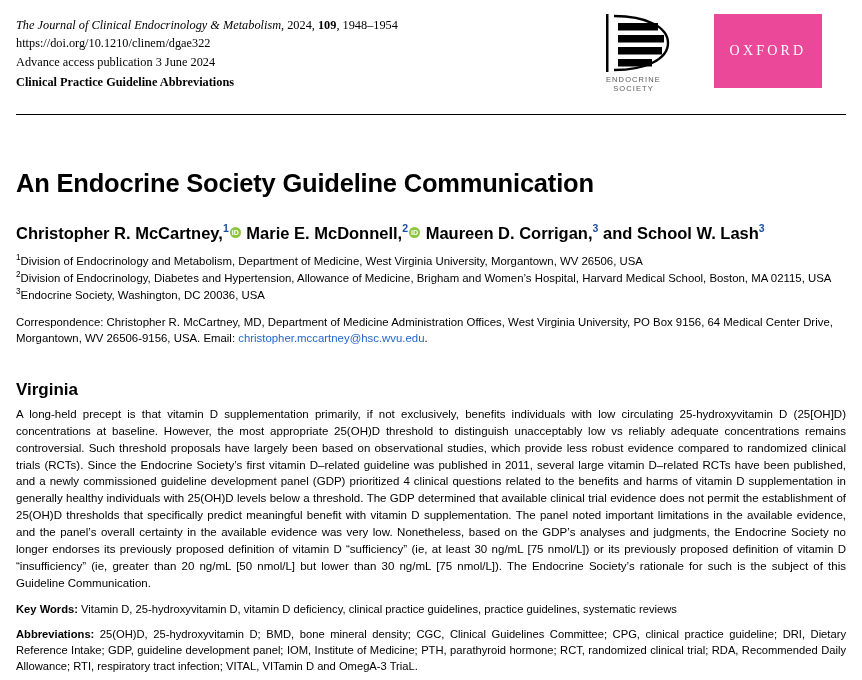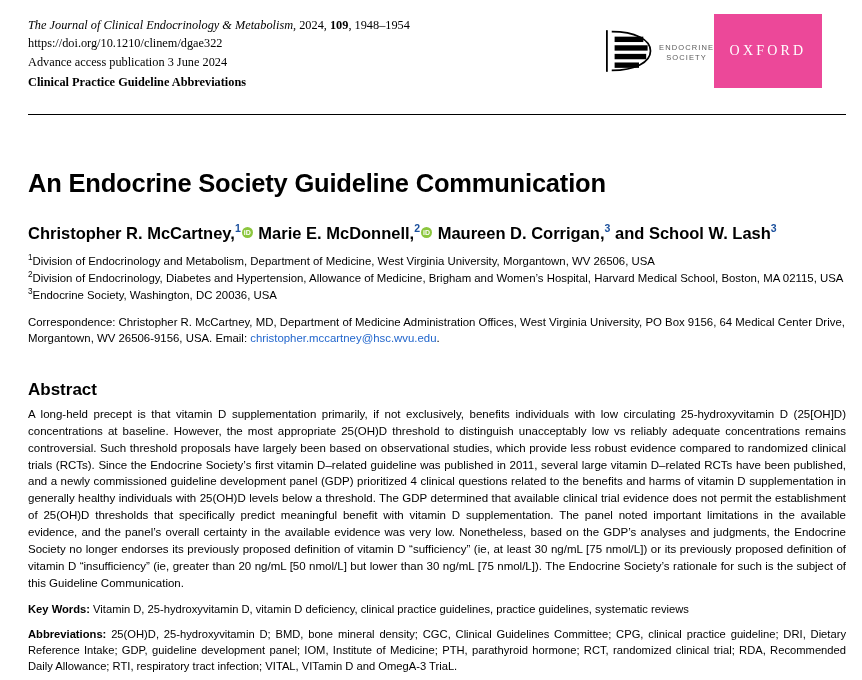--- a/index.html
+++ b/index.html
@@ -12,21 +12,21 @@
     height: 680px;
     font-family: "Liberation Serif", serif;
     color: #000000;
     overflow: hidden;
   }
   .page {
     position: relative;
     width: 862px;
     height: 609px;
     box-sizing: border-box;
-    padding: 14px 16px 0 28px;
+    padding: 14px 16px 0 16px;
   }
 
   
   .masthead {
     display: flex;
     justify-content: space-between;
     align-items: flex-start;
     border-bottom: 1.5px solid #000;
     padding-bottom: 8px;
     min-height: 92px;
@@ -56,22 +56,22 @@
 
   .masthead-right {
     display: flex;
     align-items: stretch;
     gap: 0px;
     padding-right: 24px;
   }
   .soc-logo {
     width: 108px;
     display: flex;
-    flex-direction: row;
-    align-items: center;
+    flex-direction: column;
+    align-items: flex-start;
     justify-content: flex-start;
   }
   .soc-mark {
     width: 74px;
     height: 58px;
   }
   .soc-text {
     font-family: "Liberation Sans", sans-serif;
     font-size: 7.5px;
     letter-spacing: 1.1px;
@@ -234,20 +234,20 @@
   <div class="authors"><span>Christopher R. McCartney,</span><sup>1</sup><span class="orcid"></span> <span>Marie E. McDonnell,</span><sup>2</sup><span class="orcid"></span> <span>Maureen D. Corrigan,</span><sup>3</sup> <span>and School W. Lash</span><sup>3</sup></div>
 
   <div class="affils">
     <div><sup>1</sup><span>Division of Endocrinology and Metabolism, Department of Medicine, West Virginia University, Morgantown, WV 26506, USA</span></div>
     <div><sup>2</sup><span>Division of Endocrinology, Diabetes and Hypertension, Allowance of Medicine, Brigham and Women’s Hospital, Harvard Medical School, Boston, MA 02115, USA</span></div>
     <div><sup>3</sup><span>Endocrine Society, Washington, DC 20036, USA</span></div>
   </div>
 
   <div class="correspondence"><span class="lbl">Correspondence:</span><span> Christopher R. McCartney, MD, Department of Medicine Administration Offices, West Virginia University, PO Box 9156, 64 Medical Center Drive, Morgantown, WV 26506-9156, USA. Email: </span><a href="#">christopher.mccartney@hsc.wvu.edu</a><span>.</span></div>
 
-  <div class="abstract-head">Abstract</div>
+  <div class="abstract-head">Virginia</div>
   <div class="abstract-body">A long-held precept is that vitamin D supplementation primarily, if not exclusively, benefits individuals with low circulating 25-hydroxyvitamin D (25[OH]D) concentrations at baseline. However, the most appropriate 25(OH)D threshold to distinguish unacceptably low vs reliably adequate concentrations remains controversial. Such threshold proposals have largely been based on observational studies, which provide less robust evidence compared to randomized clinical trials (RCTs). Since the Endocrine Society’s first vitamin D–related guideline was published in 2011, several large vitamin D–related RCTs have been published, and a newly commissioned guideline development panel (GDP) prioritized 4 clinical questions related to the benefits and harms of vitamin D supplementation in generally healthy individuals with 25(OH)D levels below a threshold. The GDP determined that available clinical trial evidence does not permit the establishment of 25(OH)D thresholds that specifically predict meaningful benefit with vitamin D supplementation. The panel noted important limitations in the available evidence, and the panel’s overall certainty in the available evidence was very low. Nonetheless, based on the GDP’s analyses and judgments, the Endocrine Society no longer endorses its previously proposed definition of vitamin D “sufficiency” (ie, at least 30 ng/mL [75 nmol/L]) or its previously proposed definition of vitamin D “insufficiency” (ie, greater than 20 ng/mL [50 nmol/L] but lower than 30 ng/mL [75 nmol/L]). The Endocrine Society’s rationale for such is the subject of this Guideline Communication.</div>
 
   <div class="keywords"><span class="lbl">Key Words:</span><span> Vitamin D, 25-hydroxyvitamin D, vitamin D deficiency, clinical practice guidelines, practice guidelines, systematic reviews</span></div>
 
   <div class="abbrevs"><span class="lbl">Abbreviations:</span><span> 25(OH)D, 25-hydroxyvitamin D; BMD, bone mineral density; CGC, Clinical Guidelines Committee; CPG, clinical practice guideline; DRI, Dietary Reference Intake; GDP, guideline development panel; IOM, Institute of Medicine; PTH, parathyroid hormone; RCT, randomized clinical trial; RDA, Recommended Daily Allowance; RTI, respiratory tract infection; VITAL, VITamin D and OmegA-3 TriaL.</span></div>
 
 </div>
 
 </body></html>

